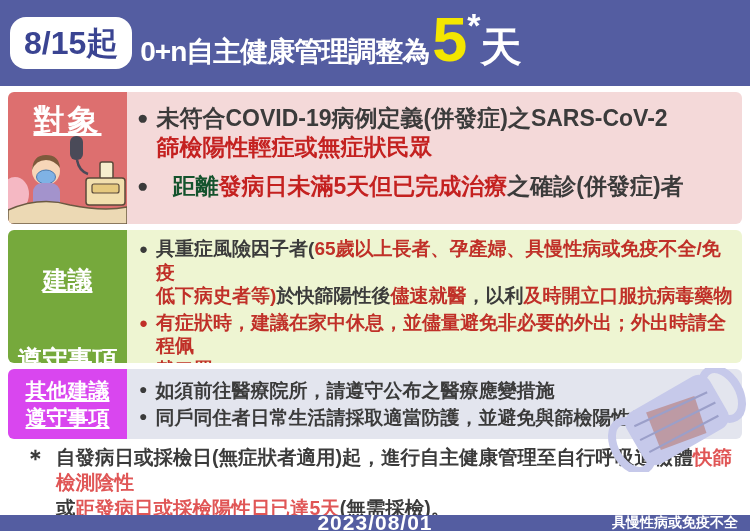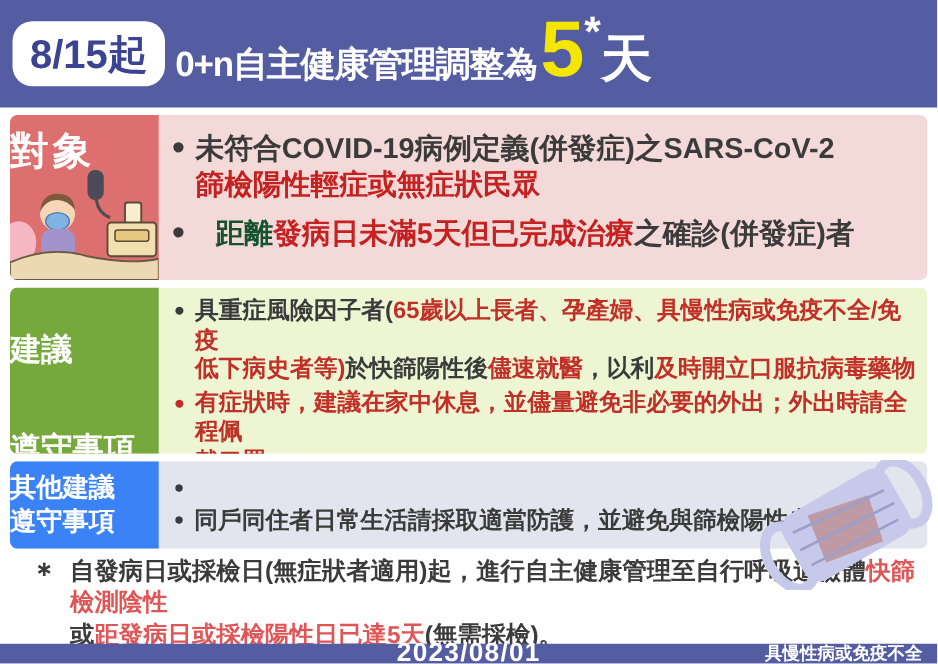--- a/index.html
+++ b/index.html
@@ -23,38 +23,38 @@
   }
   .title { display:flex; align-items:baseline; color:#ffffff; font-weight:800; margin-left:8px; letter-spacing:-1px; white-space:nowrap; }
   .title-main { font-size:28px; }
   .big5 { font-size:63px; color:#f3e600; line-height:.9; margin-left:3px; }
   .ast  { font-size:34px; color:#ffffff; position:relative; top:-24px; margin:0 1px 0 1px; }
   .suffix { font-size:41px; }
 
   
   .row { display:flex; margin:6px 8px 0 8px; overflow:hidden; border-radius:6px; }
   .row .label {
-    flex:0 0 119px; width:119px; color:#ffffff; text-align:left;
+    flex:0 0 119px; width:119px; color:#ffffff; text-align:center;
     display:flex; flex-direction:column; justify-content:center;
-    position:relative; overflow:hidden;
+    position:relative; overflow:hidden;text-decoration:underline;
   }
   .row .panel { flex:1; }
 
   .s1 { height:132px; }
   .s1 .label { background:#dd6f6f; justify-content:flex-start; }
   .s1 .panel { background:#f4d9d9; padding:12px 4px 6px 10px; }
   .s1 .l1 { margin-top:8px; font-size:31px; letter-spacing:3px; position:relative; z-index:2; }
 
   .s2 { height:133px; }
   .s2 .label { background:#76a93c; }
   .s2 .panel { background:#eef5d2; padding:7px 4px 4px 12px; }
   .s2 .l1, .s2 .l2 { font-size:25px; line-height:1.25;margin-top:47px; }
 
   .s3 { height:70px; }
-  .s3 .label { background:#3b82f6; }
+  .s3 .label { background:#d946ef; }
   .s3 .panel { background:#e3e5ee; padding:9px 4px 4px 12px; }
   .s3 .l1, .s3 .l2 { font-size:21px; line-height:1.3; }
 
   .panel ul { list-style:none; }
   li { display:flex; align-items:flex-start; }
   .dot { margin-right:8px; flex:0 0 auto; }
   .txt { font-weight:700; }
 
   .s1 li { font-size:23px; line-height:1.27; margin-bottom:10px; }
   .s1 .dot { font-size:19px; line-height:1.5; }
@@ -145,20 +145,21 @@
 
   <div class="row s3">
     <div class="label">
       <div class="l1">其他建議</div>
       <div class="l2">遵守事項</div>
     </div>
     <div class="panel">
       <ul>
         <li>
           <span class="dot" style="color: rgb(59, 59, 59);">●</span>
+          <div class="txt"><span style="color: rgb(59, 59, 59);">如須前往醫療院所，請遵守公布之醫療應變措施</span></div>
         </li>
         <li>
           <span class="dot" style="color: rgb(59, 59, 59);">●</span>
           <div class="txt"><span style="color: rgb(59, 59, 59);">同戶同住者日常生活請採取適當防護，並避免與篩檢陽性者共食</span></div>
         </li>
       </ul>
     </div>
   </div>
 
   <svg class="mask-svg" viewBox="0 0 142 104">

